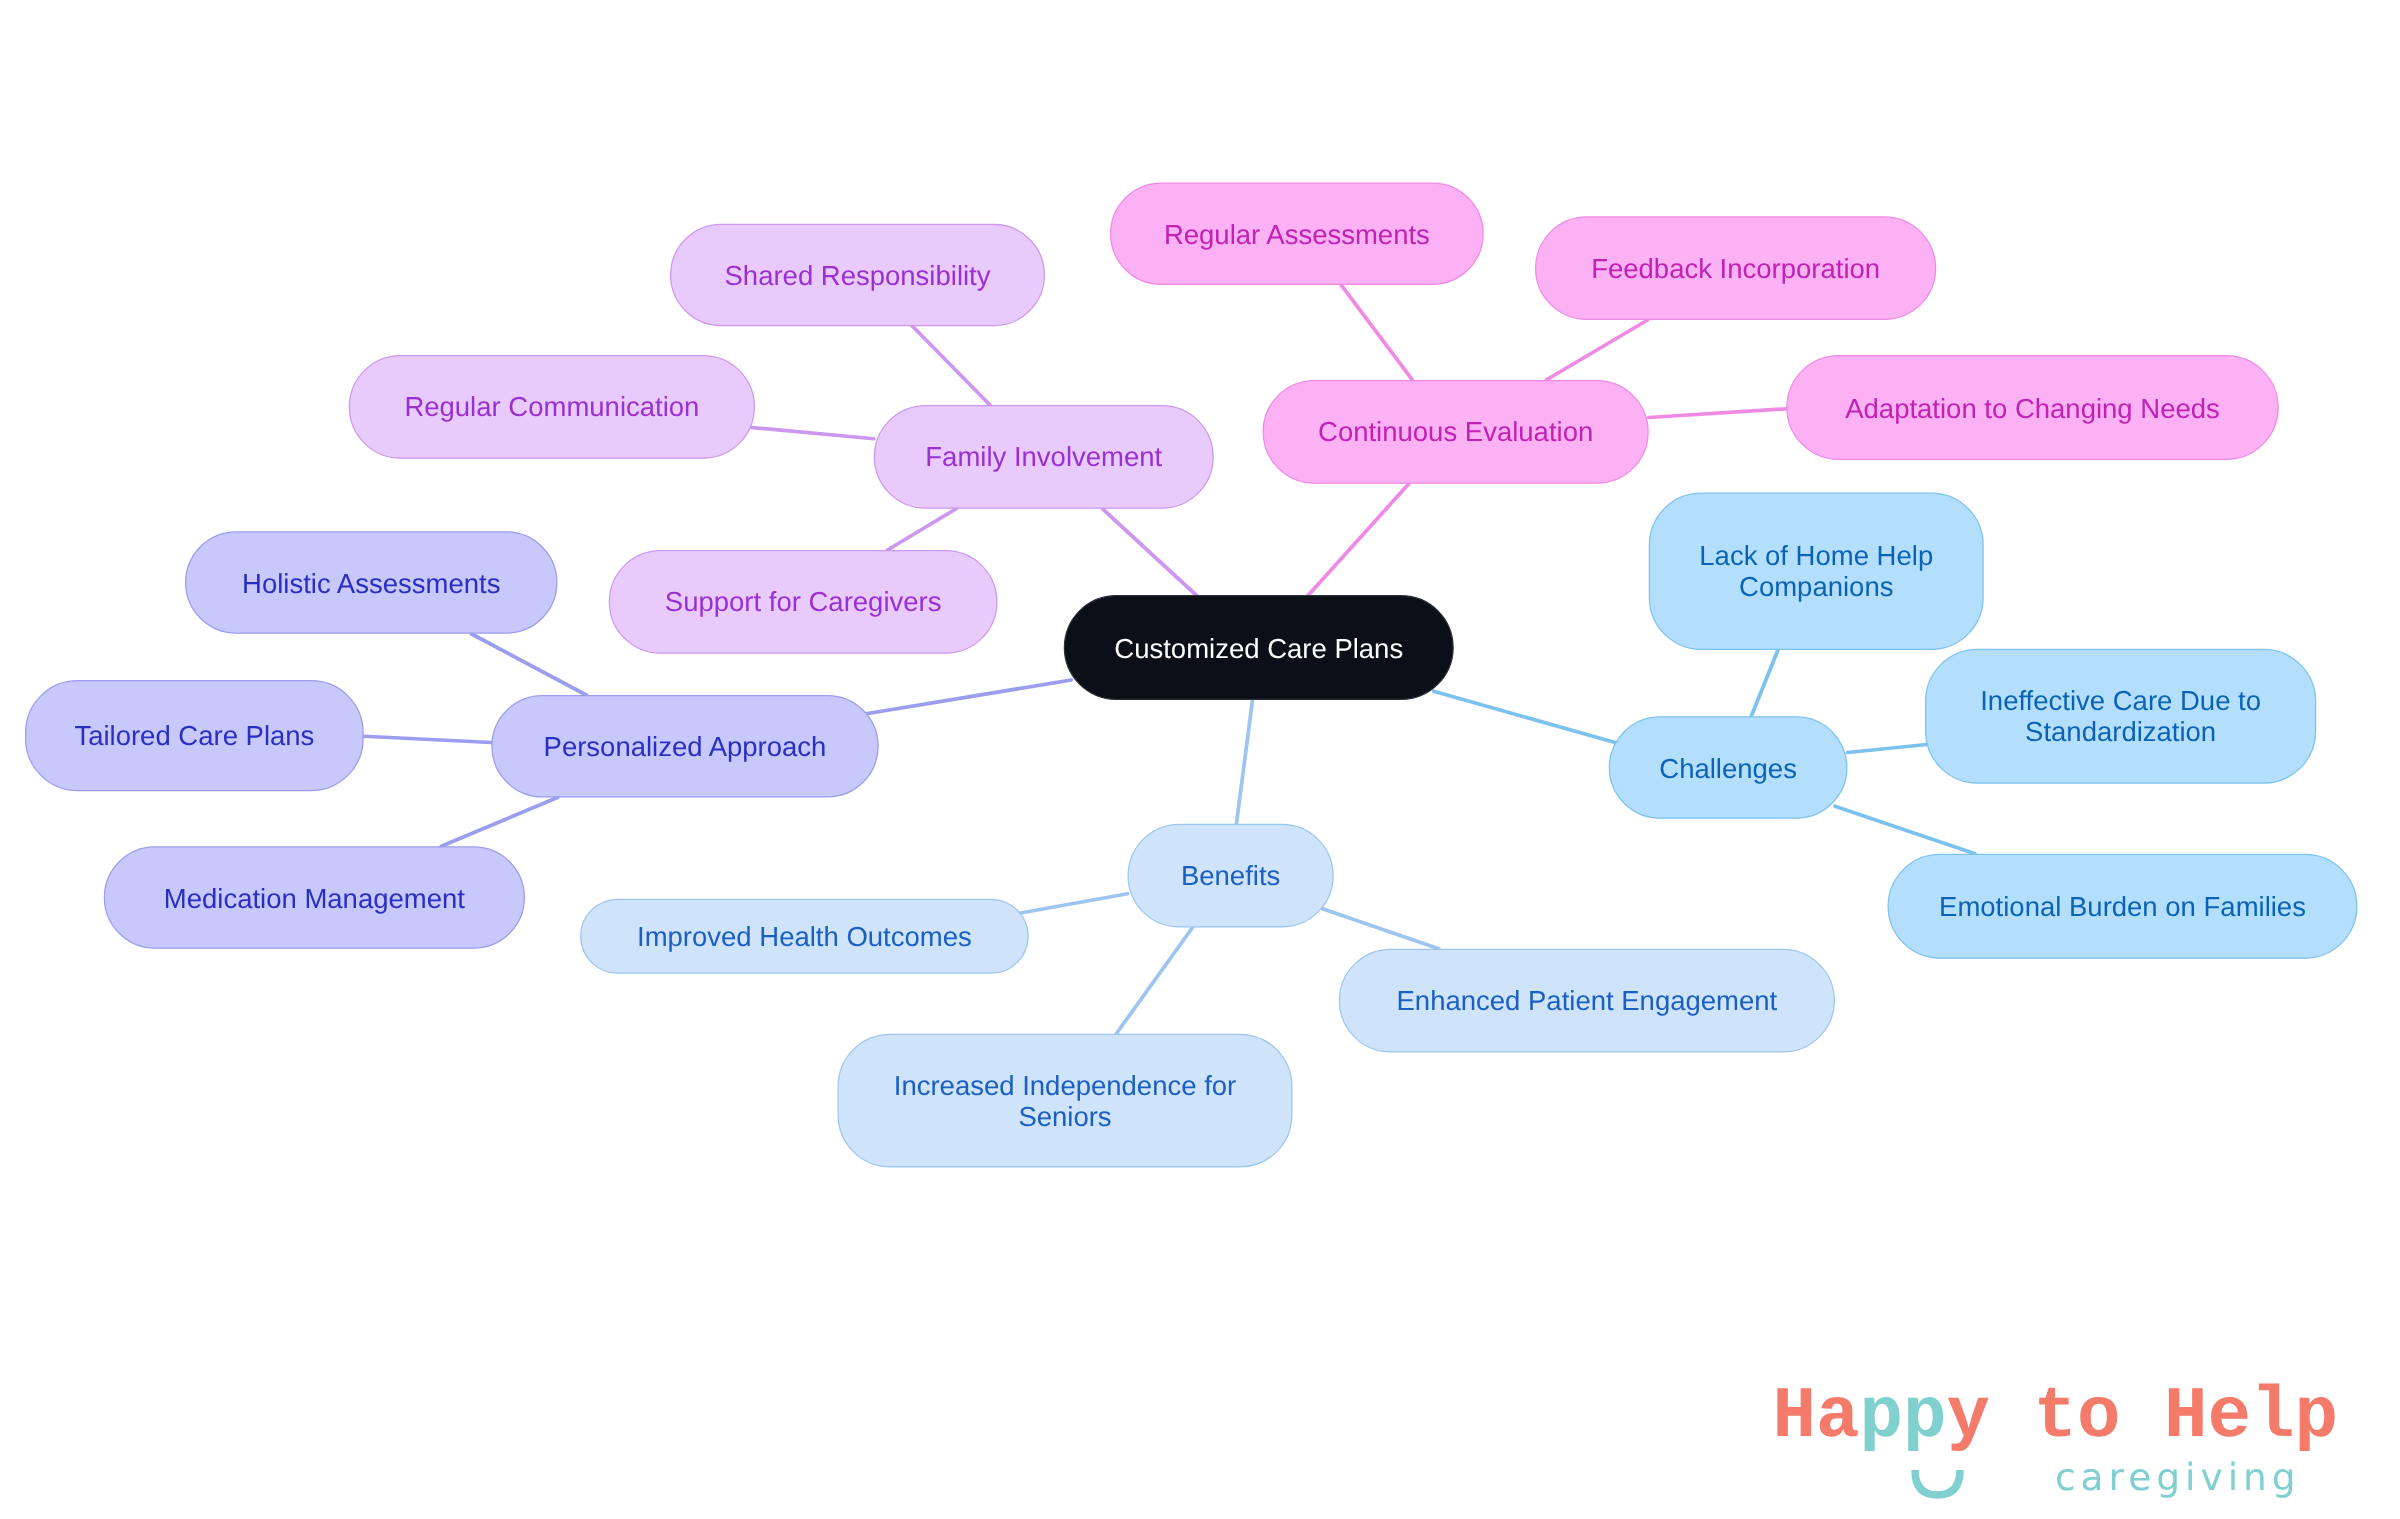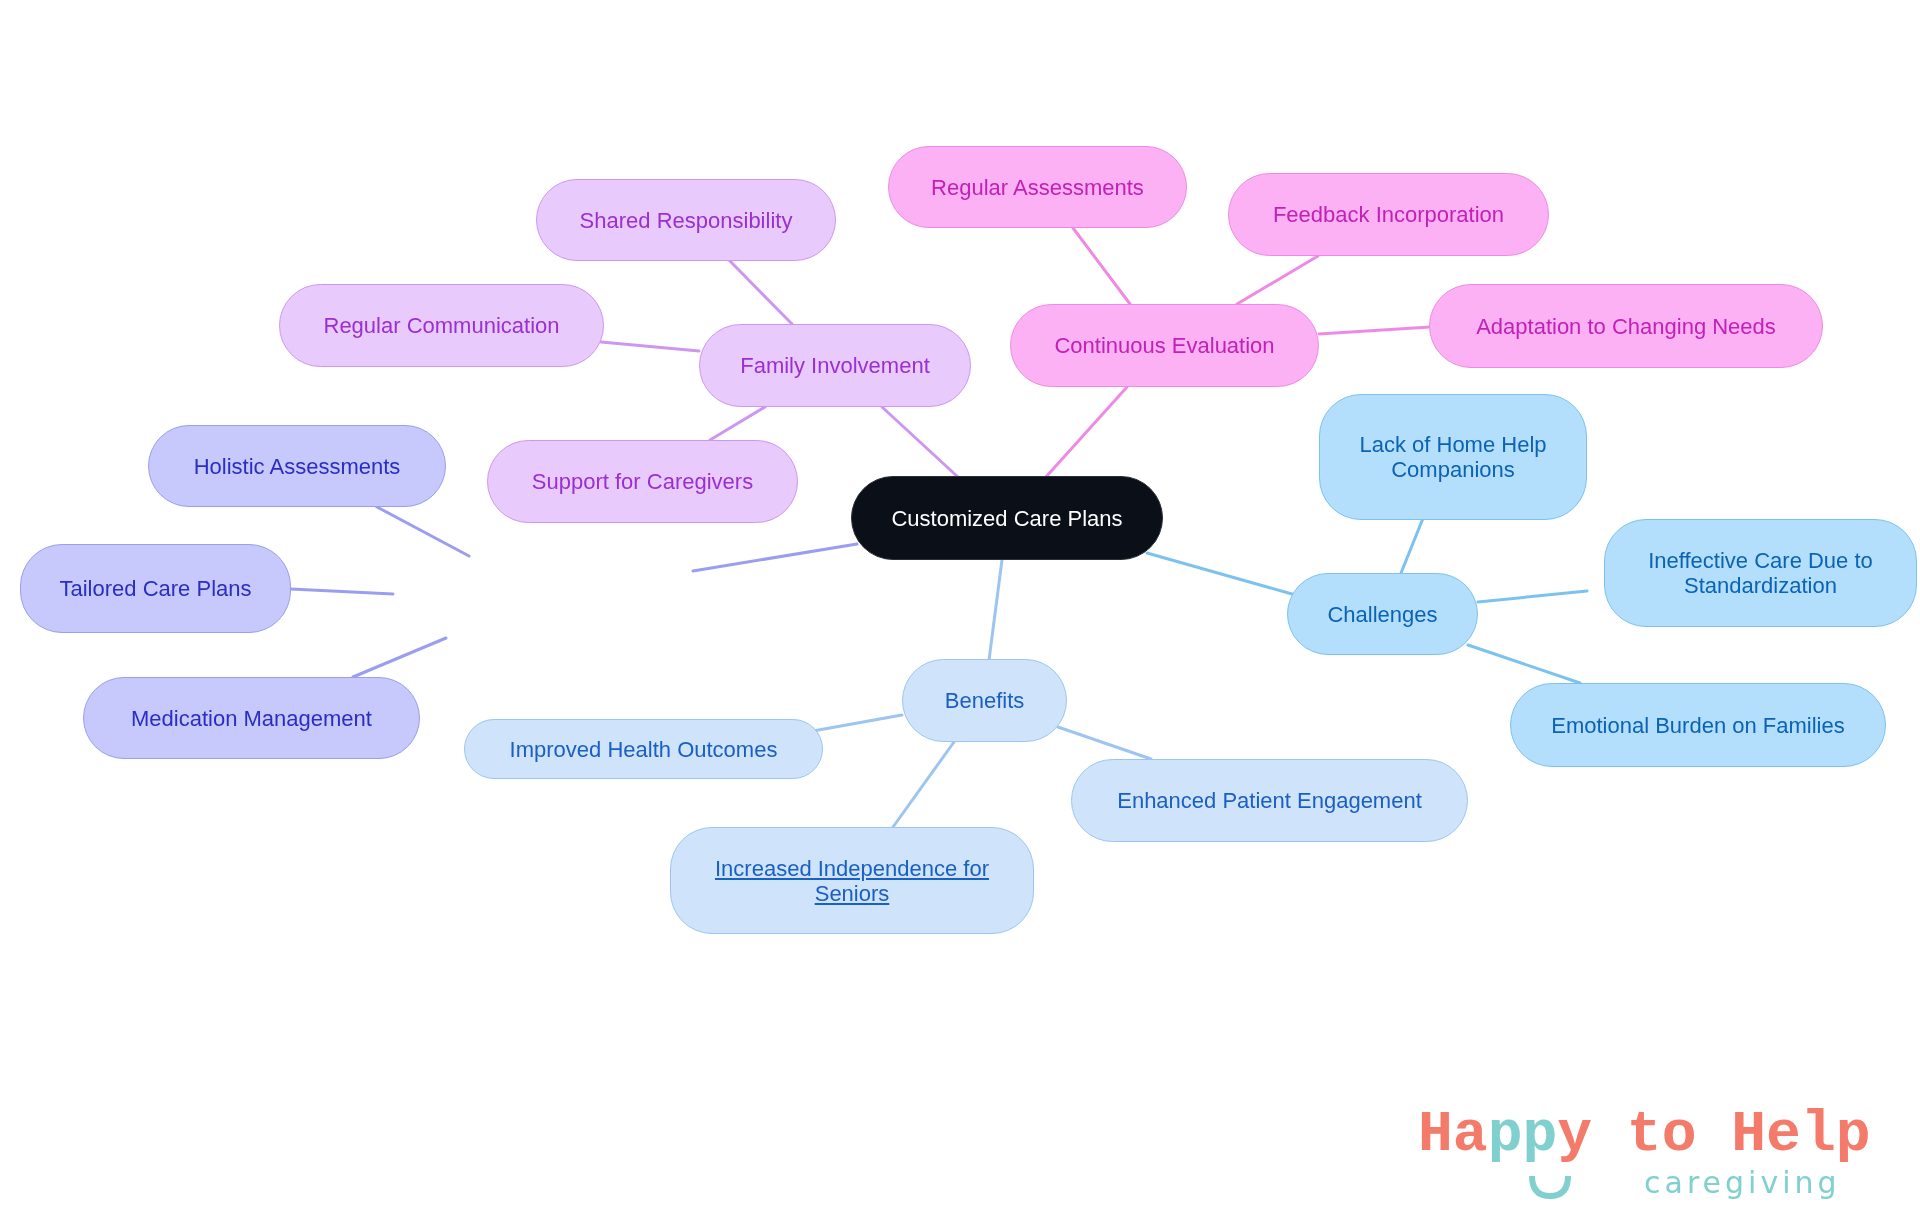--- a/index.html
+++ b/index.html
@@ -79,50 +79,53 @@
   <div class="node g-pink" style="left:888px;top:146px;width:299px;height:82px;">
     <span>Regular Assessments</span>
   </div>
   <div class="node g-pink" style="left:1228px;top:173px;width:321px;height:83px;">
     <span>Feedback Incorporation</span>
   </div>
   <div class="node g-pink" style="left:1429px;top:284px;width:394px;height:84px;">
     <span>Adaptation to Changing Needs</span>
   </div>
 
+  <div class="node g-indigo" style="left:393px;top:556px;width:310px;height:82px;">
+    <span>Personalized Approach</span>
+  </div>
   <div class="node g-indigo" style="left:148px;top:425px;width:298px;height:82px;">
     <span>Holistic Assessments</span>
   </div>
   <div class="node g-indigo" style="left:20px;top:544px;width:271px;height:89px;">
     <span>Tailored Care Plans</span>
   </div>
   <div class="node g-indigo" style="left:83px;top:677px;width:337px;height:82px;">
     <span>Medication Management</span>
   </div>
 
   <div class="node g-pale" style="left:902px;top:659px;width:165px;height:83px;">
     <span>Benefits</span>
   </div>
   <div class="node g-pale" style="left:464px;top:719px;width:359px;height:60px;">
     <span>Improved Health Outcomes</span>
   </div>
   <div class="node g-pale" style="left:1071px;top:759px;width:397px;height:83px;">
     <span>Enhanced Patient Engagement</span>
   </div>
-  <div class="node g-pale" style="left:670px;top:827px;width:364px;height:107px;padding:0 40px;text-decoration:underline;">
+  <div class="node g-pale" style="left:670px;top:827px;width:364px;height:107px;padding:0 40px;">
     <span>Increased Independence for Seniors</span>
   </div>
 
   <div class="node g-sky" style="left:1287px;top:573px;width:191px;height:82px;">
     <span>Challenges</span>
   </div>
   <div class="node g-sky" style="left:1319px;top:394px;width:268px;height:126px;padding:0 34px;">
     <span>Lack of Home Help Companions</span>
   </div>
-  <div class="node g-sky" style="left:1604px;top:519px;width:313px;height:108px;padding:0 30px;">
+  <div class="node g-sky" style="left:1540px;top:519px;width:313px;height:108px;padding:0 30px;">
     <span>Ineffective Care Due to Standardization</span>
   </div>
   <div class="node g-sky" style="left:1510px;top:683px;width:376px;height:84px;">
     <span>Emotional Burden on Families</span>
   </div>
 
   <div id="logo">
     <div class="logo-main">
       <span class="logo-coral">Ha</span><span class="logo-teal">pp</span><span class="logo-coral">y to Help</span>
     </div>

